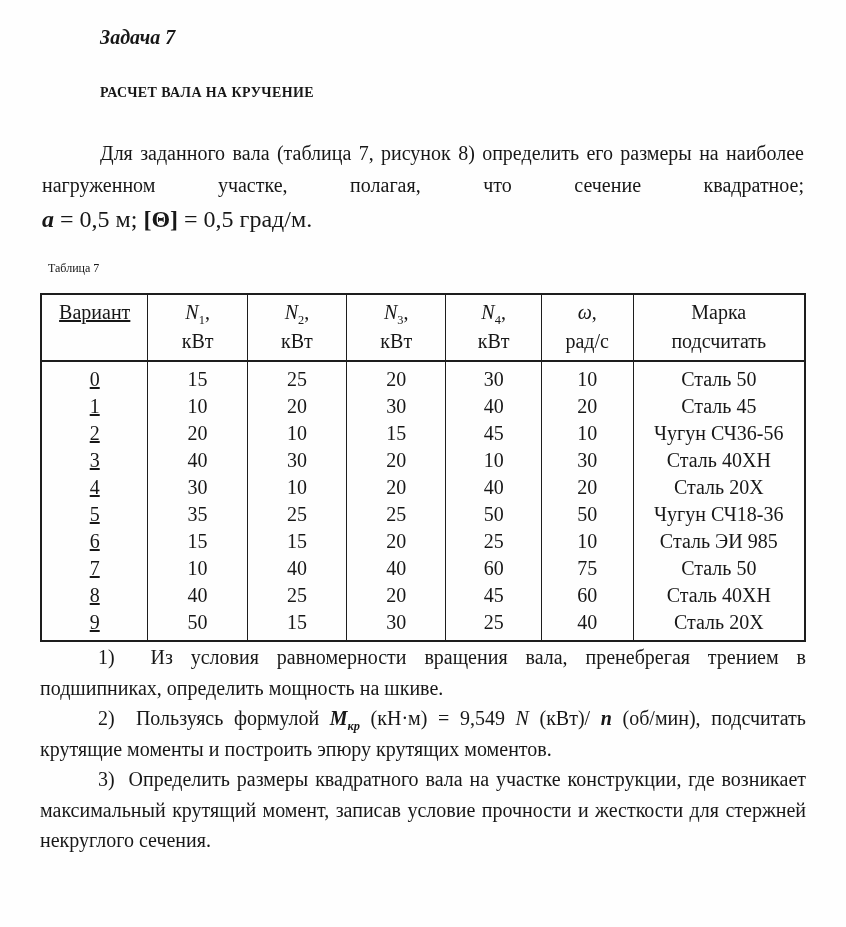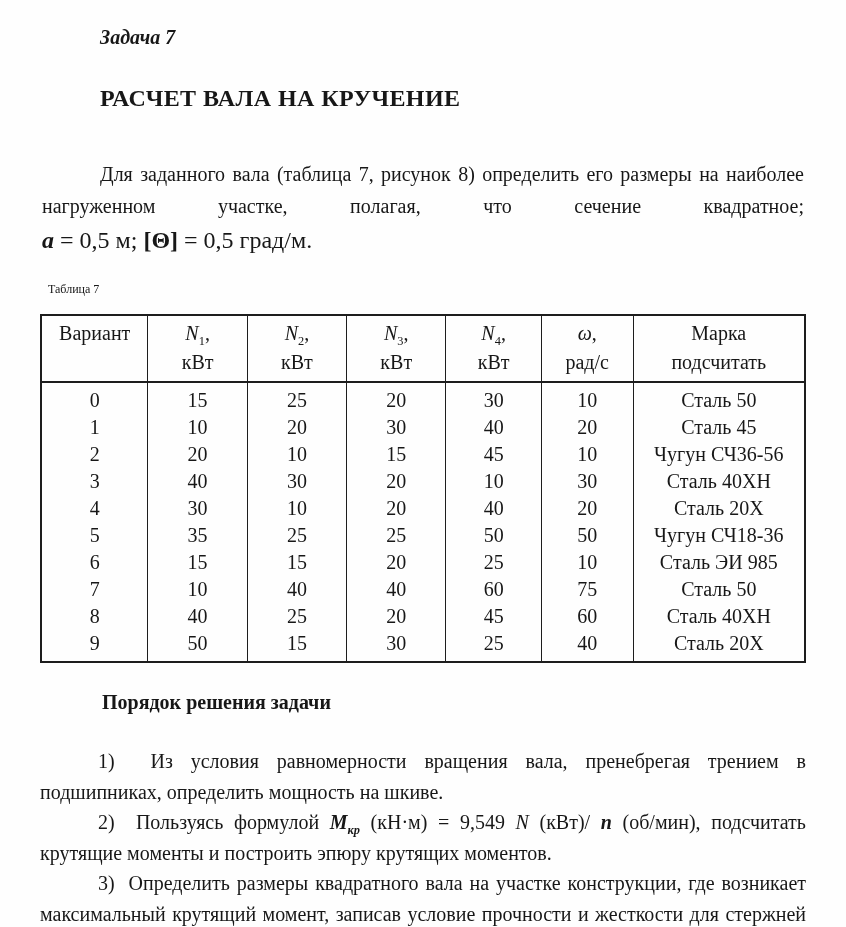--- a/index.html
+++ b/index.html
@@ -14,22 +14,22 @@
     padding: 26px 40px 0 40px;
     overflow: hidden;
   }
   .task-label {
     margin: 0 0 36px 60px;
     font-size: 20px;
     font-weight: bold;
     font-style: italic;
   }
   .doc-title {
-    margin: 0 0 46px 60px;
-    font-size: 24px;
+    margin: 0 0 36px 60px;
+    font-size: 14px;
     font-weight: bold;
     letter-spacing: 0.4px;
   }
   .intro {
     margin: 2px;
     font-size: 20px;
     line-height: 32px;
     text-align: justify;
     text-align-last: justify;
     text-indent: 58px;
@@ -61,21 +61,21 @@
     border-bottom: 2.3px solid #1d1d1d;
   }
   table.data td {
     font-size: 20px;
     line-height: 27px;
     height: 27px;
     text-align: center;
     padding: 0;
     border-left: 1.8px solid #1d1d1d;
   }
-  table.data th:first-child, table.data td:first-child { border-left: none; }
+  table.data th:first-child, table.data td:first-child { border-left: none; text-decoration: underline; }
   table.data tbody tr:first-child td { padding-top: 4px; }
   table.data tbody tr:last-child td { padding-bottom: 4px; }
   .hline { display: block; }
   table.data sub { font-size: 0.62em; line-height: 0; }
   .it { font-style: italic; }
   .bi { font-style: italic; font-weight: bold; }
   .bold { font-weight: bold; }
   .proc-heading {
     margin: 28px 0 32px 62px;
     font-size: 20px;
@@ -233,21 +233,20 @@
           <td>50</td>
           <td>15</td>
           <td>30</td>
           <td>25</td>
           <td>40</td>
           <td>Сталь 20Х</td>
         </tr>
       </tbody>
   </table>
 
-  <h2 class="proc-heading">Порядок решения задачи</h2>
 
   <p class="proc-item">1)&nbsp;&nbsp;Из условия равномерности вращения вала, пренебрегая трением в подшипниках, определить мощность на шкиве.</p>
 
   <p class="proc-item"><span>2)&nbsp;&nbsp;Пользуясь формулой </span><span class="bi">М</span><sub class="bi">кр</sub><span> (кН·м) = 9,549 </span><span class="it">N</span><span> (кВт)/ </span><span class="bi">n</span><span> (об/мин), подсчитать крутящие моменты и построить эпюру крутящих моментов.</span></p>
 
   <p class="proc-item">3)&nbsp;&nbsp;Определить размеры квадратного вала на участке конструкции, где возникает максимальный крутящий момент, записав условие прочности и жесткости для стержней некруглого сечения.</p>
 
 </div>
 
 </body></html>

